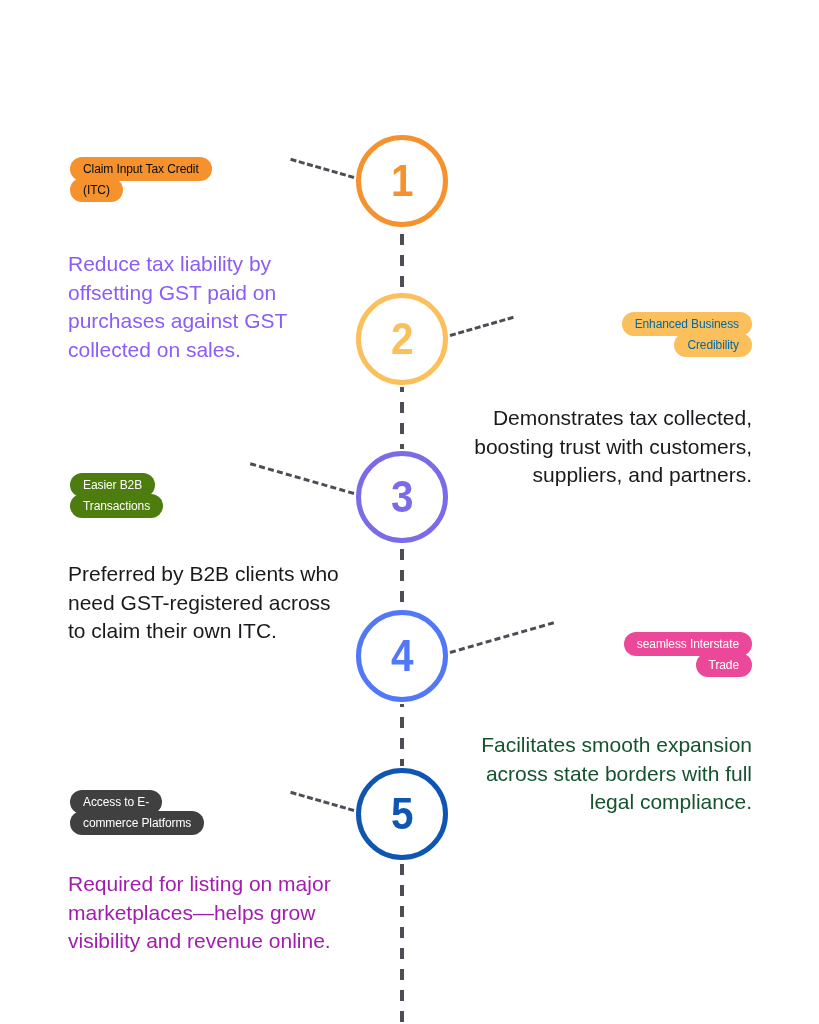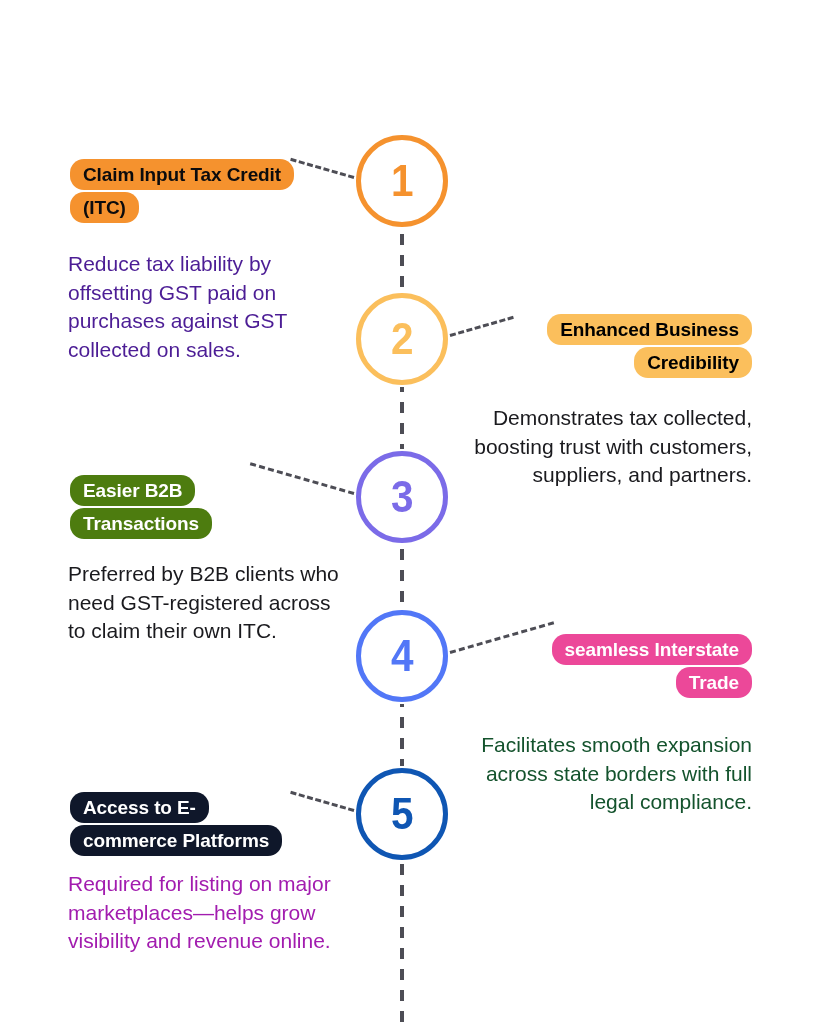--- a/index.html
+++ b/index.html
@@ -102,22 +102,22 @@
     height:0;
     border-top:3px dashed #4d4d55;
     transform-origin:left center;
     z-index:3;
   }
 
   
   .badge {
     position:absolute;
     z-index:5;
-    font-weight:700;
-    font-size:19px;
+    font-weight:400;
+    font-size:12px;
     line-height:1.72;
     letter-spacing:-0.1px;
   }
   .badge span.hl {
     display:inline;
     padding:5px 13px;
     border-radius:14px;
     box-decoration-break:clone;
     -webkit-box-decoration-break:clone;
   }
@@ -173,24 +173,24 @@
       <div class="node" style="left: 356px; top: 610px; border-color: rgb(82, 119, 247);">
         <span class="num" style="color: rgb(82, 119, 247);">4</span>
       </div>
       <div class="node" style="left: 356px; top: 768px; border-color: rgb(15, 86, 179);">
         <span class="num" style="color: rgb(15, 86, 179);">5</span>
       </div>
     </div>
 
   <div id="content">
       <div class="badge left" style="top: 159px; left: 70px; width: 262px; color: rgb(11, 11, 13);"><span class="hl" style="background: rgb(245, 146, 46);">Claim Input Tax Credit<br>(ITC)</span></div>
-      <div class="desc left" style="top: 250px; left: 68px; width: 262px; color: #4c1d95;">Reduce tax liability by offsetting GST paid on purchases against GST collected on sales.</div>
-      <div class="badge right" style="top: 314px; left: 452px; width: 300px; color: #000000;"><span class="hl" style="background: rgb(251, 191, 92);">Enhanced Business<br>Credibility</span></div>
+      <div class="desc left" style="top: 250px; left: 68px; width: 262px; color: #8b5cf6;">Reduce tax liability by offsetting GST paid on purchases against GST collected on sales.</div>
+      <div class="badge right" style="top: 314px; left: 452px; width: 300px; color: #0369a1;"><span class="hl" style="background: rgb(251, 191, 92);">Enhanced Business<br>Credibility</span></div>
       <div class="desc right" style="top: 404px; left: 450px; width: 302px; color: rgb(26, 26, 30);">Demonstrates tax collected, boosting trust with customers, suppliers, and partners.</div>
       <div class="badge left" style="top: 475px; left: 70px; width: 250px; color: rgb(255, 255, 255);"><span class="hl" style="background: #4d7c0f;">Easier B2B<br>Transactions</span></div>
       <div class="desc left" style="top: 560px; left: 68px; width: 285px; color: rgb(26, 26, 30);">Preferred by B2B clients who need GST-registered across to claim their own ITC.</div>
       <div class="badge right" style="top: 634px; left: 452px; width: 300px; color: rgb(255, 255, 255);"><span class="hl" style="background: #ec4899;">seamless Interstate<br>Trade</span></div>
       <div class="desc right" style="top: 731px; left: 450px; width: 302px; color: #14532d;">Facilitates smooth expansion across state borders with full legal compliance.</div>
-      <div class="badge left" style="top: 792px; left: 70px; width: 245px; color: rgb(255, 255, 255);"><span class="hl" style="background: #0f172a;">Access to E-<br>commerce Platforms</span></div>
+      <div class="badge left" style="top: 792px; left: 70px; width: 245px; color: rgb(255, 255, 255);"><span class="hl" style="background: #404040;">Access to E-<br>commerce Platforms</span></div>
       <div class="desc left" style="top: 870px; left: 68px; width: 268px; color: #a21caf;">Required for listing on major marketplaces—helps grow visibility and revenue online.</div>
     </div>
 
 </div>
 
 </body></html>

